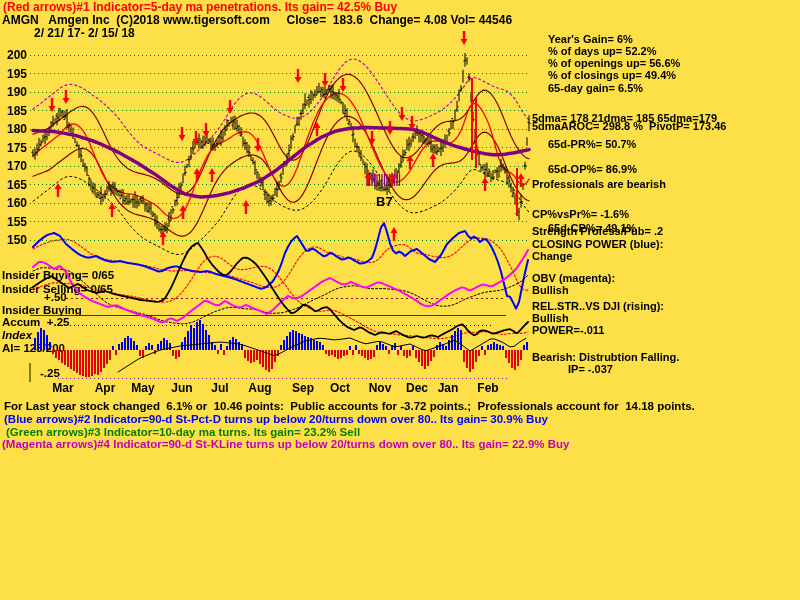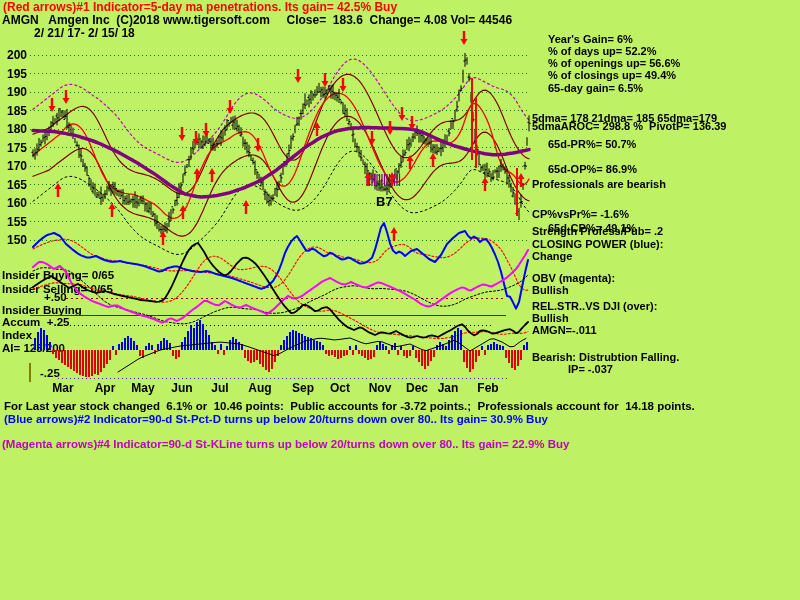--- a/index.html
+++ b/index.html
@@ -1,16 +1,16 @@
 <!DOCTYPE html>
 <html><head>
 <meta charset="utf-8">
 <style>
   html,body{margin:0;padding:0;background:#fff;}
-  .screen{position:relative;width:800px;height:600px;background:#bef264;overflow:hidden;
+  .screen{position:relative;width:800px;height:600px;background:#fde047;overflow:hidden;
           font-family:"Liberation Sans",sans-serif;font-weight:bold;color:#000;}
   .layer{position:absolute;left:0;top:0;width:800px;height:600px;}
   .txt{position:absolute;white-space:pre;line-height:1;}
   .f12{font-size:12px;}
   .f115{font-size:11.5px;}
   .f11{font-size:11px;}
   #chart-svg{position:absolute;left:0;top:0;}
   #chart-svg text{font-family:"Liberation Sans",sans-serif;font-weight:bold;font-size:12px;fill:#000;}
   #chart-svg text.anno{font-size:13px;}
 </style>
@@ -21,51 +21,52 @@
   <div class="layer">
     <div class="txt f12" style="left:3px;top:1px;color:#FF0000;">(Red arrows)#1 Indicator=5-day ma penetrations. Its gain= 42.5% Buy</div>
     <div class="txt f12" style="left:2px;top:14px;">AMGN   Amgen Inc  (C)2018 www.tigersoft.com     Close=  183.6  Change= 4.08 Vol= 44546</div>
     <div class="txt f12" style="left:34px;top:27px;">2/ 21/ 17- 2/ 15/ 18</div>
     <div class="layer" id="left-labels">
         <div class="txt f115" style="left: 2px; top: 270px;">Insider Buying= 0/65</div>
         <div class="txt f115" style="left: 2px; top: 284px;">Insider Selling= 0/65</div>
         <div class="txt f115" style="left: 44px; top: 292px;">+.50</div>
         <div class="txt f115" style="left: 2px; top: 305px;">Insider Buying</div>
         <div class="txt f115" style="left: 2px; top: 317px;">Accum  +.25</div>
-        <div class="txt f115" style="left: 2px; top: 330px;">Index</div>
+        <div class="txt f115" style="left: 2px; top: 330px; font-style: italic;">Index</div>
         <div class="txt f115" style="left: 2px; top: 343px;">AI= 123/200</div>
         <div class="txt f115" style="left: 40px; top: 368px;">-.25</div>
       </div>
     <div class="layer" id="right-panel">
         <div class="txt f11" style="left: 548px; top: 34px;">Year's Gain= 6%</div>
         <div class="txt f11" style="left: 548px; top: 46px;">% of days up= 52.2%</div>
         <div class="txt f11" style="left: 548px; top: 58px;">% of openings up= 56.6%</div>
         <div class="txt f11" style="left: 548px; top: 70px;">% of closings up= 49.4%</div>
         <div class="txt f11" style="left: 548px; top: 83px;">65-day gain= 6.5%</div>
         <div class="txt f11" style="left: 532px; top: 113px;">5dma= 178 21dma= 185 65dma=179</div>
-        <div class="txt f11" style="left: 532px; top: 121px;">5dmaAROC= 298.8 %  PivotP= 136.39</div>
+        <div class="txt f11" style="left: 532px; top: 121px;">5dmaAROC= 298.8 %  PivotP= 173.46</div>
         <div class="txt f11" style="left: 548px; top: 139px;">65d-PR%= 50.7%</div>
         <div class="txt f11" style="left: 548px; top: 164px;">65d-OP%= 86.9%</div>
         <div class="txt f11" style="left: 532px; top: 179px;">Professionals are bearish</div>
         <div class="txt f11" style="left: 548px; top: 191px; margin-top: 32px;">65d-CP%= 49.1%</div>
         <div class="txt f11" style="left: 532px; top: 209px;">CP%vsPr%= -1.6%</div>
         <div class="txt f11" style="left: 532px; top: 226px;">Strength Profess/Pub= .2</div>
         <div class="txt f11" style="left: 532px; top: 239px;">CLOSING POWER (blue):</div>
         <div class="txt f11" style="left: 532px; top: 251px;">Change</div>
         <div class="txt f11" style="left: 532px; top: 273px;">OBV (magenta):</div>
         <div class="txt f11" style="left: 532px; top: 285px;">Bullish</div>
-        <div class="txt f11" style="left: 532px; top: 301px;">REL.STR..VS DJI (over):</div>
+        <div class="txt f11" style="left: 532px; top: 301px;">REL.STR..VS DJI (rising):</div>
         <div class="txt f11" style="left: 532px; top: 313px;">Bullish</div>
-        <div class="txt f11" style="left: 532px; top: 325px;">AMGN=-.011</div>
+        <div class="txt f11" style="left: 532px; top: 325px;">POWER=-.011</div>
         <div class="txt f11" style="left: 532px; top: 352px;">Bearish: Distrubtion Falling.</div>
         <div class="txt f11" style="left: 568px; top: 364px;">IP= -.037</div>
       </div>
     <div class="layer" id="footer">
         <div class="txt f115" style="left: 4px; top: 401px; color: rgb(0, 0, 0);">For Last year stock changed  6.1% or  10.46 points:  Public accounts for -3.72 points.;  Professionals account for  14.18 points.</div>
         <div class="txt f115" style="left: 4px; top: 414px; color: rgb(0, 0, 255);">(Blue arrows)#2 Indicator=90-d St-Pct-D turns up below 20/turns down over 80.. Its gain= 30.9% Buy</div>
+        <div class="txt f115" style="left: 6px; top: 427px; color: rgb(0, 128, 0);">(Green arrows)#3 Indicator=10-day ma turns. Its gain= 23.2% Sell</div>
         <div class="txt f115" style="left: 2px; top: 439px; color: rgb(192, 0, 192);">(Magenta arrows)#4 Indicator=90-d St-KLine turns up below 20/turns down over 80.. Its gain= 22.9% Buy</div>
       </div>
   </div>
   <svg id="chart-svg" width="800" height="600" viewBox="0 0 800 600">
       <line x1="30" y1="55" x2="530" y2="55" stroke="#008000" stroke-width="1" stroke-dasharray="1 3" shape-rendering="crispEdges"></line>
       <text x="27" y="59" text-anchor="end">200</text>
       <line x1="30" y1="73.5" x2="530" y2="73.5" stroke="#008000" stroke-width="1" stroke-dasharray="1 3" shape-rendering="crispEdges"></line>
       <text x="27" y="77.5" text-anchor="end">195</text>
       <line x1="30" y1="92" x2="530" y2="92" stroke="#008000" stroke-width="1" stroke-dasharray="1 3" shape-rendering="crispEdges"></line>
       <text x="27" y="96" text-anchor="end">190</text>

